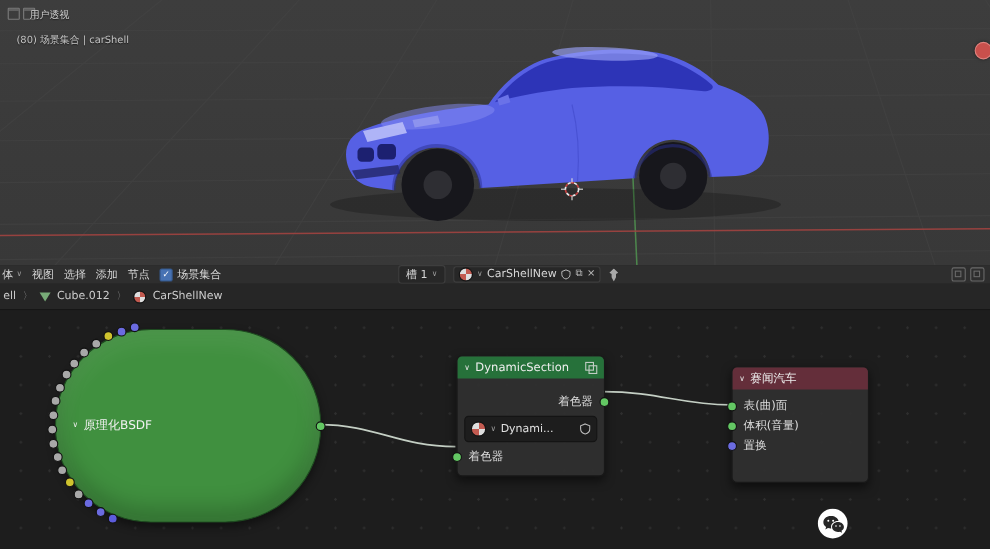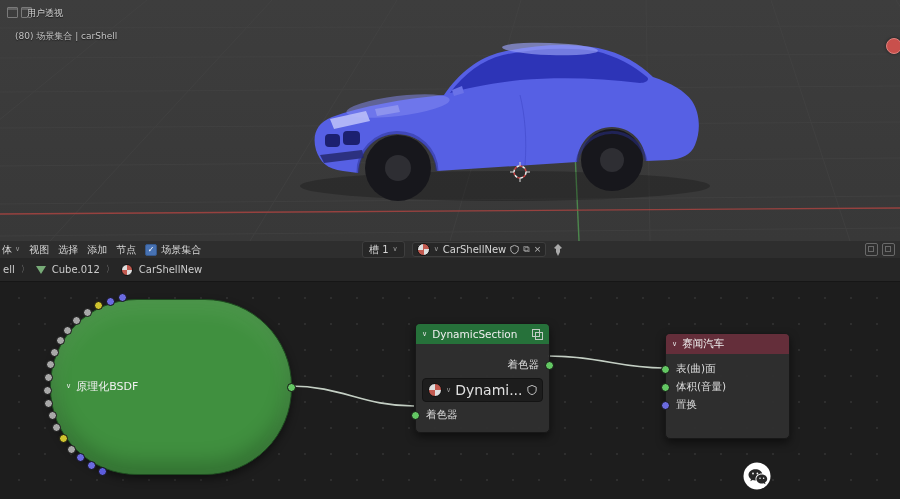--- a/index.html
+++ b/index.html
@@ -78,21 +78,21 @@
   .group-node{left:415px;top:41px;width:133px;}
   .ng-body{padding:12px 0 8px;}
   .row{position:relative;height:18px;display:flex;align-items:center;}
   .row-out{justify-content:flex-end;padding-right:10px;}
   .row-in{padding-left:10px;}
   .sock-r{right:-5px;top:5px;}
   .sock-l{left:-5px;top:5px;}
   .matrow{height:24px;margin:4px 6px 0;background:#1d1d1d;border:1px solid #141414;border-radius:4px;
           display:flex;align-items:center;padding:0 5px;gap:4px;box-sizing:border-box;}
   .matrow .mat-sphere{width:12px;height:12px;}
-  .matrow-name{flex:1;color:#e0e0e0;font-size:14px;white-space:nowrap;overflow:hidden;}
+  .matrow-name{flex:1;color:#e0e0e0;font-size:10px;white-space:nowrap;overflow:hidden;}
   .inrow-wrap{margin-top:4px;}
 
   .output-node{left:665px;top:51px;width:123px;}
   .on-body{padding:6px 0 24px;}
 
   
   .watermark{position:absolute;left:743px;top:180px;display:flex;align-items:center;gap:8px;z-index:5;}
   .wm-text{color:#ffffff;font-size:23px;font-weight:bold;letter-spacing:2px;
            text-shadow:0 1px 3px rgba(0,0,0,.7);}
 </style>

